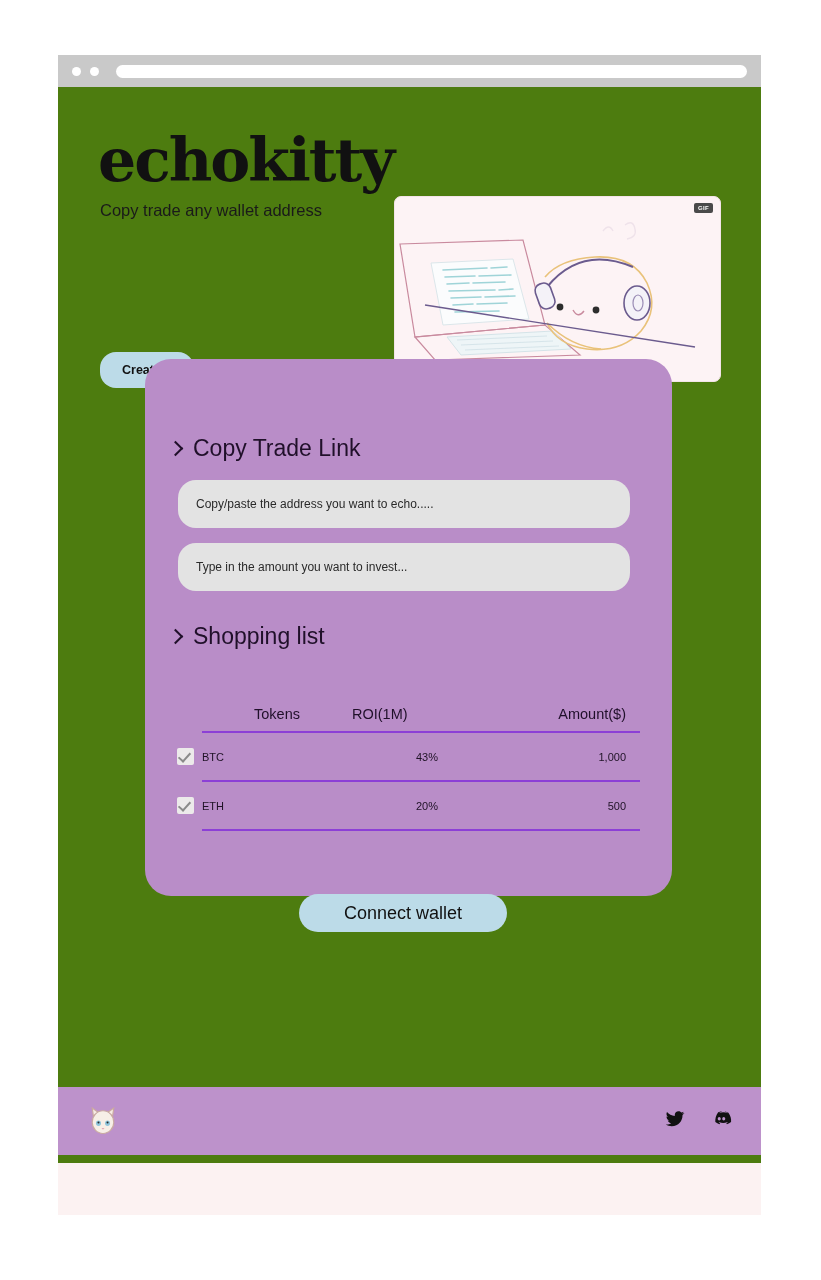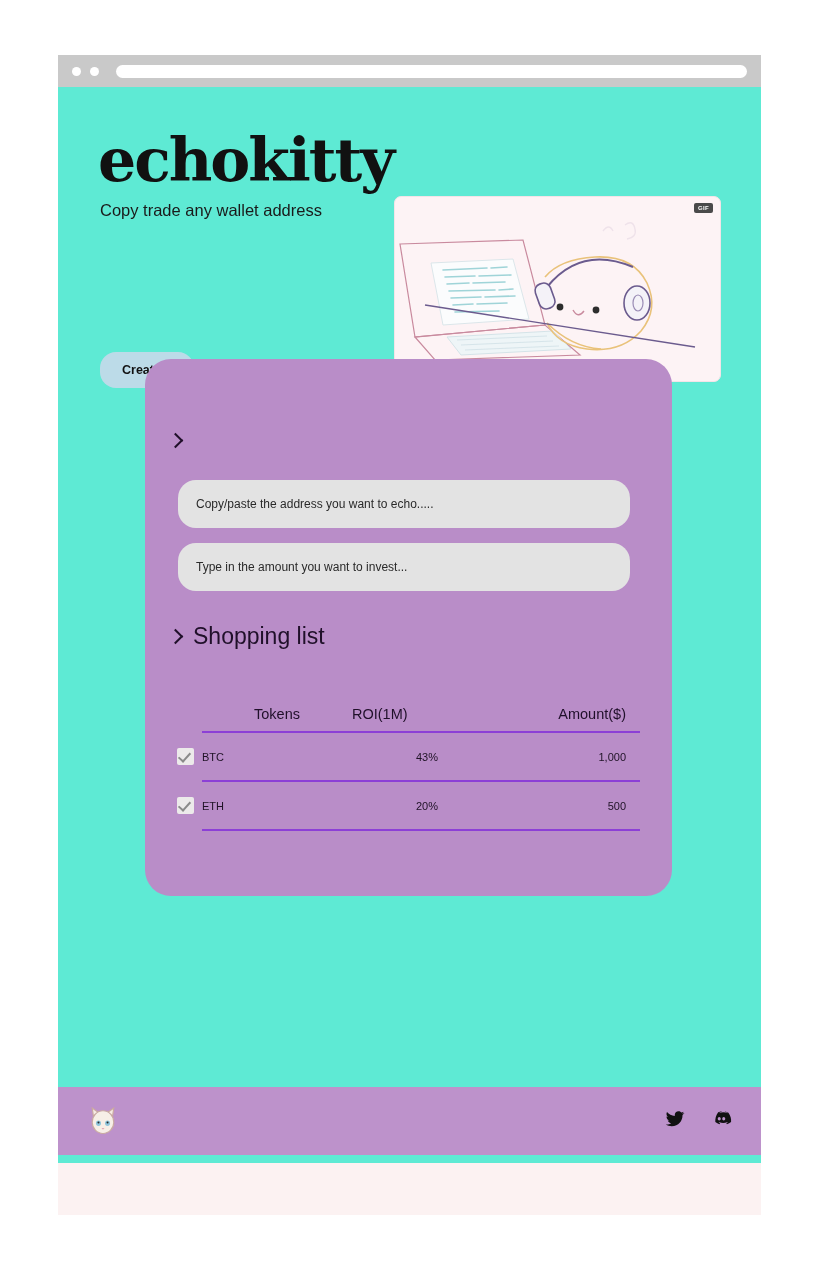--- a/index.html
+++ b/index.html
@@ -76,21 +76,21 @@
     color: #222222;
     letter-spacing: 0.5px;
     cursor: pointer;
     white-space: nowrap;
   }
 
   
   .page-body {
     position: relative;
     height: 1076px;
-    background: #5eead4;
+    background: #4d7c0f;
   }
 
   .hero-title {
     position: absolute;
     left: 40px;
     top: 43px;
     font-family: "DejaVu Serif", serif;
     font-weight: bold;
     font-size: 60px;
     line-height: 1;
@@ -349,20 +349,21 @@
             <path d="M230 28 q8 -6 10 4 q2 8 -8 10"></path>
             <path d="M208 34 q6 -8 10 0"></path>
           </g>
         </svg>
       </div>
 
       <div class="trade-card">
 
         <div class="section-head copy-trade">
           <span class="chevron"></span>
+          <span>Copy Trade Link</span>
         </div>
 
         <input class="field address" type="text" placeholder="Copy/paste the address you want to echo....." style="">
 
         <input class="field amount" type="text" placeholder="Type in the amount you want to invest..." style="">
 
         <div class="section-head shopping">
           <span class="chevron"></span>
           <span>Shopping list</span>
         </div>
@@ -389,20 +390,21 @@
               <td class="col-check">
                 <span class="checkbox checked"></span>
               </td>
               <td class="col-token">ETH</td>
               <td class="col-roi">20%</td>
               <td class="col-amt">500</td>
             </tr>
           </tbody>
         </table>
 
+        <button class="connect-wallet">Connect wallet</button>
       </div>
 
       <div class="footer">
         <span class="footer-logo">
           <svg width="34" height="34" viewBox="0 0 30 30">
             <path d="M6.5 10.5 L5.5 3.5 L11 7.5 Z" fill="#f6ece4" stroke="#caa9a0" stroke-width="1"></path>
             <path d="M23.5 10.5 L24.5 3.5 L19 7.5 Z" fill="#f6ece4" stroke="#caa9a0" stroke-width="1"></path>
             <ellipse cx="15" cy="16" rx="9.5" ry="10" fill="#f7efe7" stroke="#c9a9a2" stroke-width="1"></ellipse>
             <ellipse cx="11" cy="17" rx="2.2" ry="2.4" fill="#8fc6dd"></ellipse>
             <ellipse cx="19" cy="17" rx="2.2" ry="2.4" fill="#8fc6dd"></ellipse>

